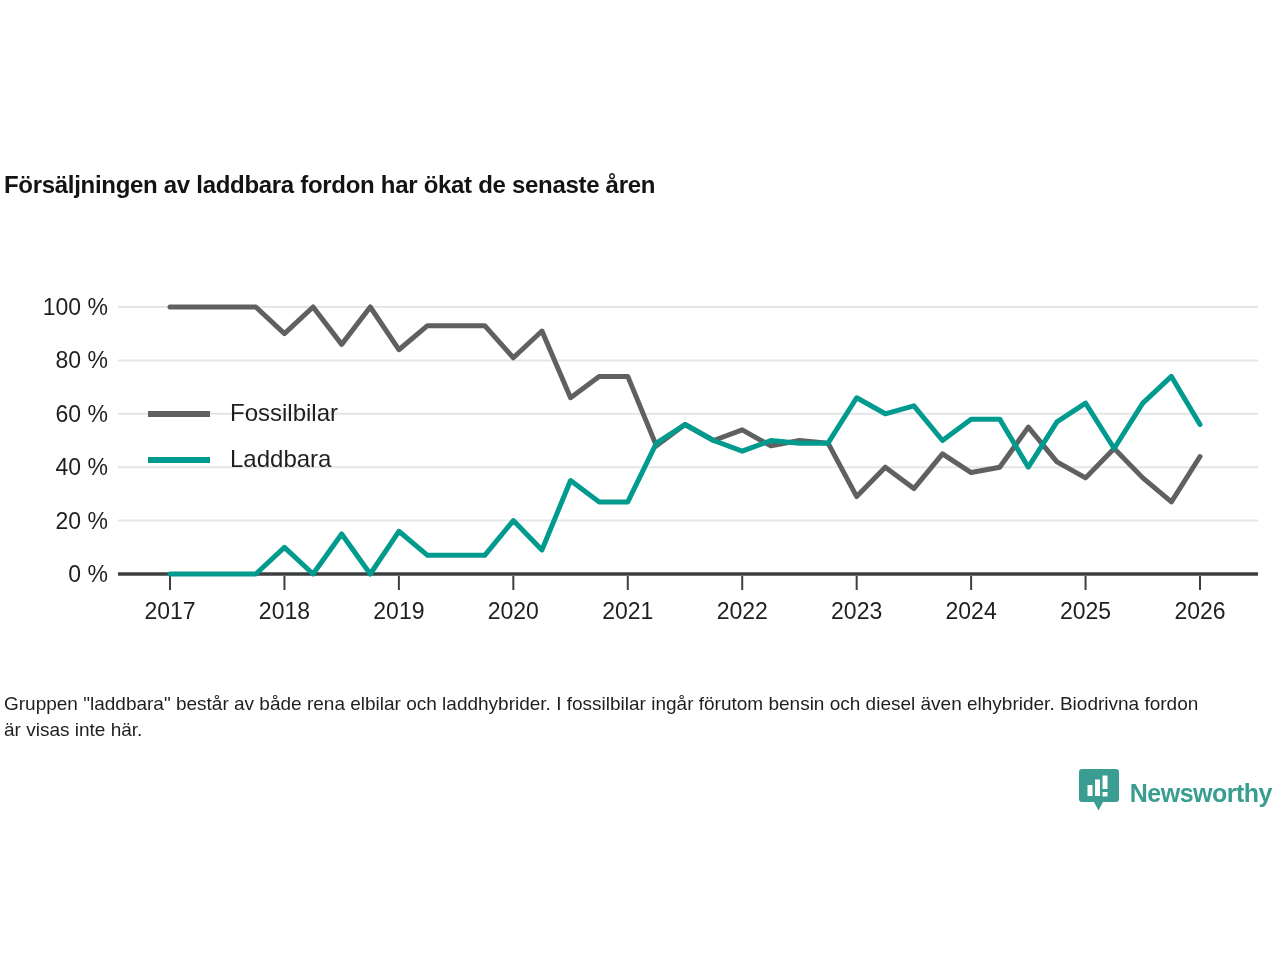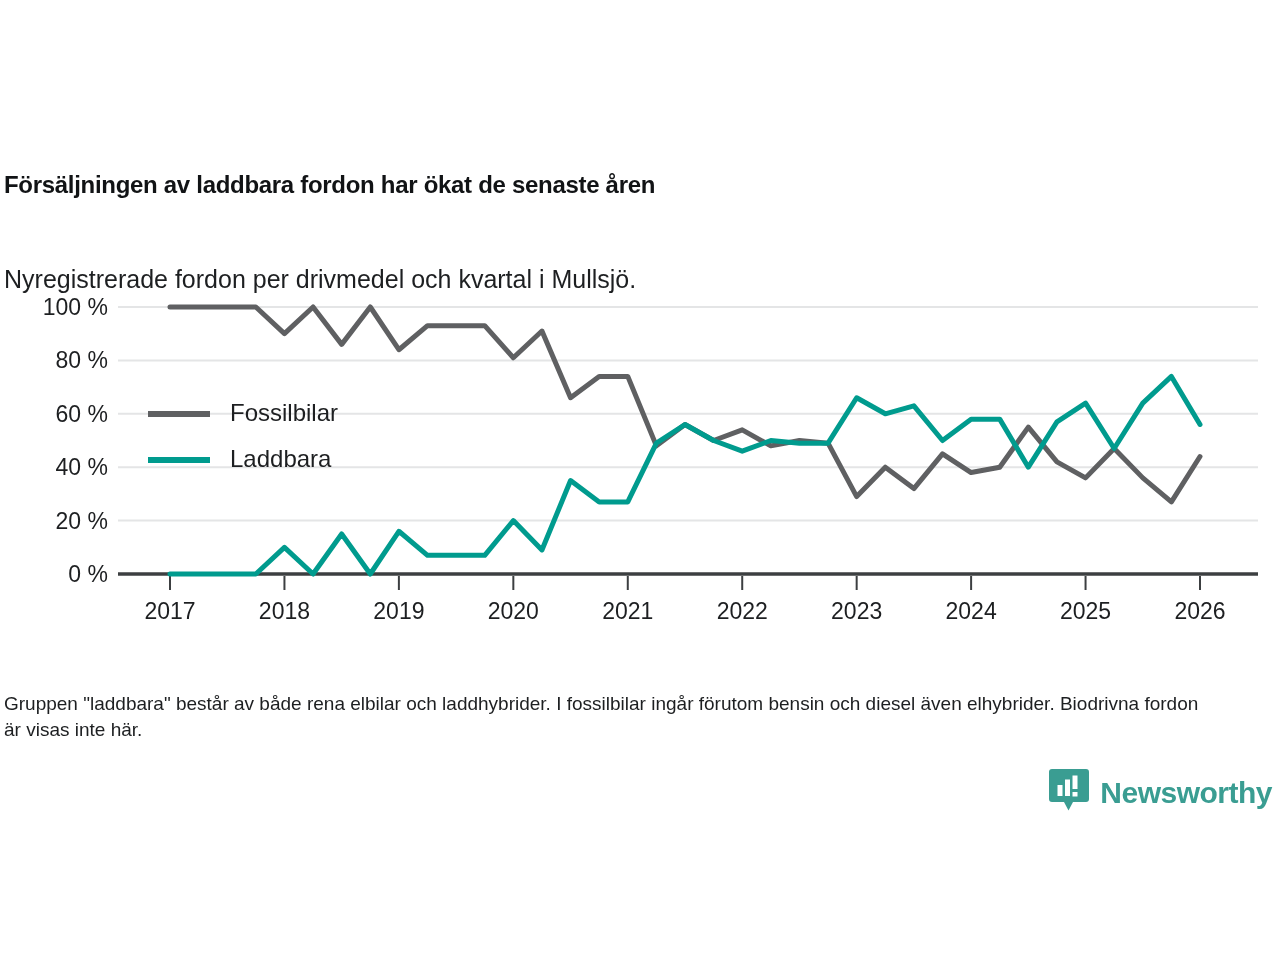--- a/index.html
+++ b/index.html
@@ -63,21 +63,21 @@
   #brand-logo {
     position: absolute;
     right: 8px;
     top: 770px;
     height: 46px;
     display: flex;
     align-items: center;
     gap: 10px;
   }
   #brand-wordmark {
-    font-size: 30px;
+    font-size: 25px;
     font-weight: bold;
     letter-spacing: -0.5px;
     color: #3a9d92;
     line-height: 1;
   }
   .axis-label {
     font-family: "Liberation Sans", "DejaVu Sans", sans-serif;
     font-size: 23px;
     fill: #1d1f21;
   }
@@ -113,21 +113,20 @@
     stroke-linecap: butt;
   }
 </style>
 </head>
 <body>
 
 <div class="page">
 
   <h1 id="chart-title">Försäljningen av laddbara fordon har ökat de senaste åren</h1>
 
-  <p id="chart-subtitle">Nyregistrerade fordon per drivmedel och kvartal i Mullsjö.</p>
 
   <div id="chart-area">
     <svg id="chart-svg" width="1280" height="345" viewBox="0 0 1280 345">
         <text x="108" y="297" class="axis-label y-axis-label">0 %</text>
         <line x1="118" y1="235.6" x2="1258" y2="235.6" class="gridline"></line>
         <text x="108" y="243.6" class="axis-label y-axis-label">20 %</text>
         <line x1="118" y1="182.2" x2="1258" y2="182.2" class="gridline"></line>
         <text x="108" y="190.2" class="axis-label y-axis-label">40 %</text>
         <line x1="118" y1="128.8" x2="1258" y2="128.8" class="gridline"></line>
         <text x="108" y="136.8" class="axis-label y-axis-label">60 %</text>

